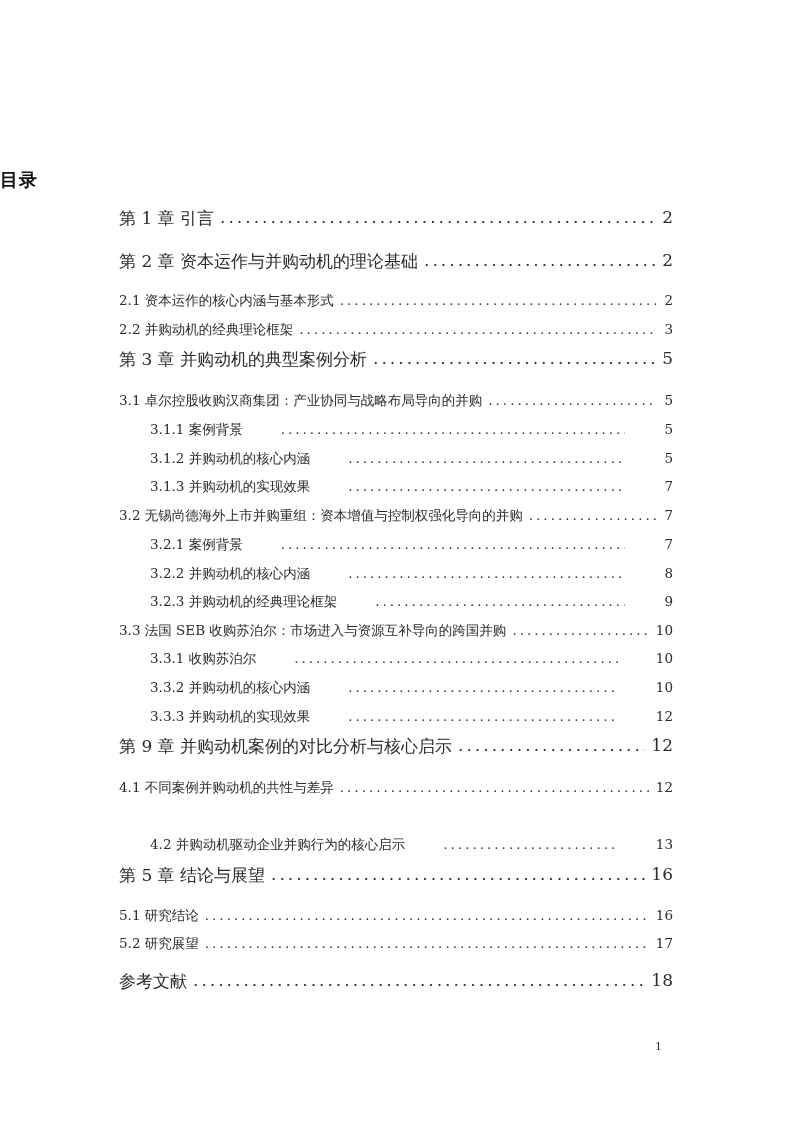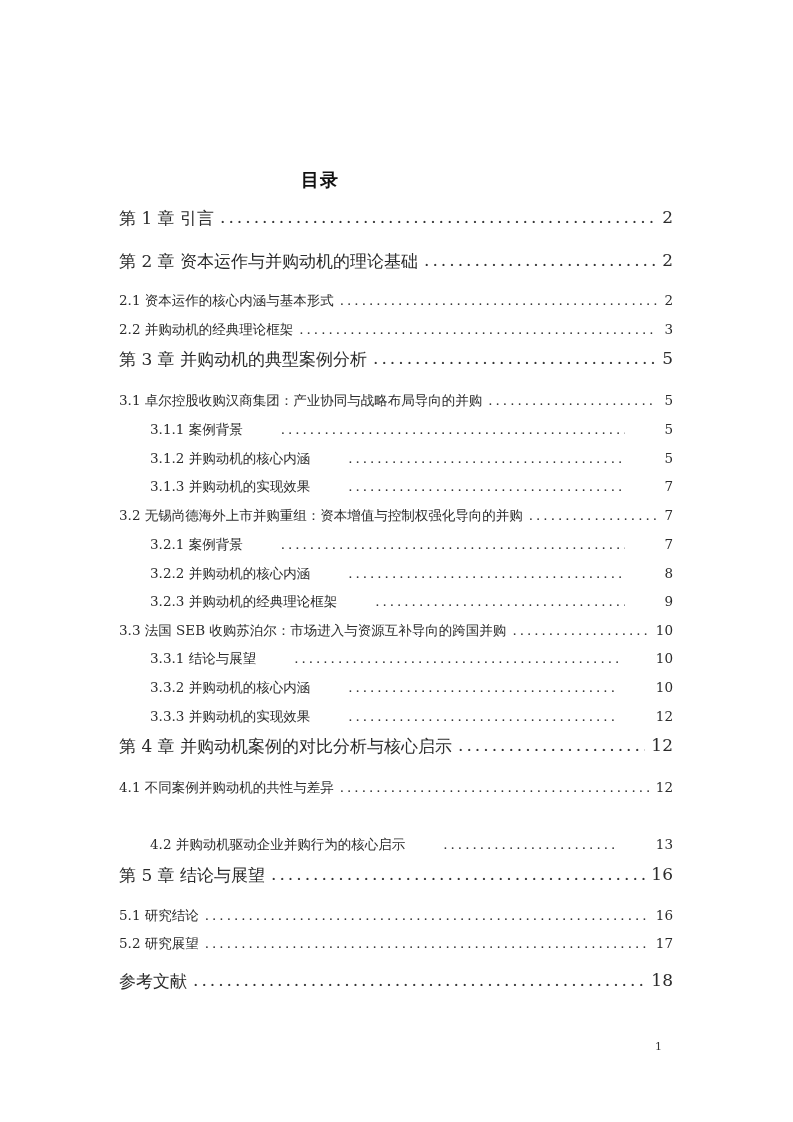--- a/index.html
+++ b/index.html
@@ -1,19 +1,19 @@
 <!DOCTYPE html>
 <html><head>
   <meta charset="utf-8">
   <style>
     html, body { margin: 0; padding: 0; background: #ffffff; }
     body { width: 793px; height: 1122px; position: relative; overflow: hidden;
       font-family: "DejaVu Serif", "Liberation Serif", serif; color: #2b2b2b; }
     .page { position: absolute; left: 0; top: 0; width: 793px; height: 1122px; }
-    .title { position: absolute; top: 168px; left: 0; width: 640px; text-align: center;
+    .title { position: absolute; top: 168px; left: 0; width: 640px; 
       font-family: "DejaVu Sans", "Liberation Sans", sans-serif; font-weight: bold;
       font-size: 18px; color: #111; letter-spacing: 1px; }
     .toc-entry { position: absolute; left: 119px; width: 554px; display: flex;
       align-items: flex-start; white-space: nowrap; cursor: pointer; }
     .toc-entry.level1 { font-size: 17px; height: 26px; }
     .toc-entry.level2 { font-size: 13.5px; height: 20px; }
     .toc-entry.level3 { font-size: 13.5px; height: 20px; padding-left: 31px; width: 523px; gap: 32px; }
     .toc-label { flex: 0 0 auto; }
     .toc-leader { flex: 1 1 auto; overflow: hidden; margin: 0 6px; letter-spacing: 3px; color: #333; }
     .toc-leader::before { content: "................................................................................................................................................................................................................................................"; }
@@ -90,36 +90,36 @@
     <span class="toc-label">3.2.3 并购动机的经典理论框架</span>
     <span class="toc-leader"></span>
     <span class="toc-page">9</span>
   </div>
   <div class="toc-entry level2" style="top:622px">
     <span class="toc-label">3.3 法国 SEB 收购苏泊尔：市场进入与资源互补导向的跨国并购</span>
     <span class="toc-leader"></span>
     <span class="toc-page">10</span>
   </div>
   <div class="toc-entry level3" style="top:650px">
-    <span class="toc-label">3.3.1 结论与展望</span>
+    <span class="toc-label">3.3.1 收购苏泊尔</span>
     <span class="toc-leader"></span>
     <span class="toc-page">10</span>
   </div>
   <div class="toc-entry level3" style="top:679px">
     <span class="toc-label">3.3.2 并购动机的核心内涵</span>
     <span class="toc-leader"></span>
     <span class="toc-page">10</span>
   </div>
   <div class="toc-entry level3" style="top:708px">
     <span class="toc-label">3.3.3 并购动机的实现效果</span>
     <span class="toc-leader"></span>
     <span class="toc-page">12</span>
   </div>
   <div class="toc-entry level1" style="top:735px">
-    <span class="toc-label">第 4 章  并购动机案例的对比分析与核心启示</span>
+    <span class="toc-label">第 9 章  并购动机案例的对比分析与核心启示</span>
     <span class="toc-leader"></span>
     <span class="toc-page">12</span>
   </div>
   <div class="toc-entry level2" style="top:779px">
     <span class="toc-label">4.1 不同案例并购动机的共性与差异</span>
     <span class="toc-leader"></span>
     <span class="toc-page">12</span>
   </div>
   <div class="toc-entry level3" style="top:836px">
     <span class="toc-label">4.2 并购动机驱动企业并购行为的核心启示</span>

